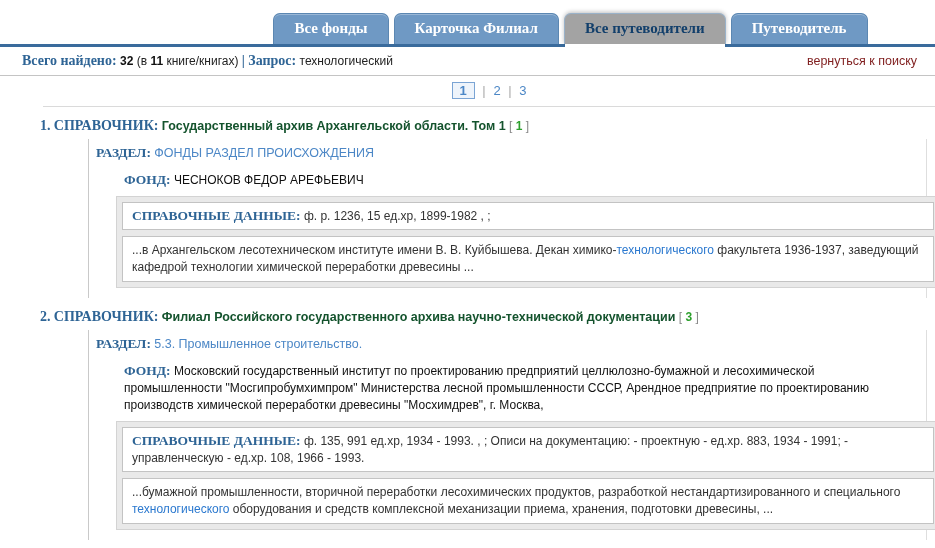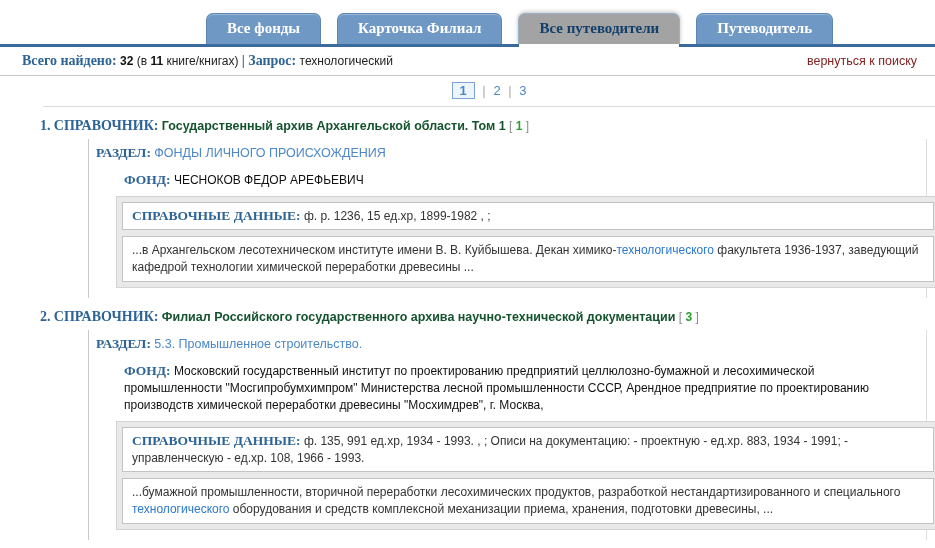--- a/index.html
+++ b/index.html
@@ -1,21 +1,21 @@
 <!DOCTYPE html>
 <html><head>
 <meta charset="utf-8">
 <style>
   * { box-sizing: border-box; margin: 0; padding: 0; }
   html,body { width: 935px; height: 548px; overflow: hidden; background: #fff;
     font-family: "Liberation Sans", sans-serif; font-size: 12px; color: #222; }
 
   
   .tabbar { padding: 13px 0 0 206px; background: #fff; }
-  .tabs { display: flex; gap: 16px; align-items: flex-end; }
+  .tabs { display: flex; gap: 5px; align-items: flex-end; justify-content: center; }
   .tab { background: #6f99c4; border: 1px solid #5b87b2; border-bottom: none;
     border-radius: 7px 7px 0 0; color: #fff; cursor: pointer;
     font-family: "Liberation Serif", serif; font-weight: bold; font-size: 15px;
     padding: 6px 20px 7px; box-shadow: inset 0 1px 0 rgba(255,255,255,.3); white-space: nowrap; }
   .tab.active { background: #a3a3a3; color: #123f6b; position: relative; z-index: 2;
     box-shadow: 0 -1px 4px rgba(0,0,0,.25); border-color: #9ab2c9; }
   .tab.active::after { content:""; position:absolute; left:0; right:0; bottom:-3px; height:3px; background:#fff; }
   .tabline { height: 3px; background: #3a6b9c; position: relative; z-index: 1; }
 
   
@@ -95,21 +95,21 @@
     <span class="num-lab">1.</span>
     <span class="num-lab">СПРАВОЧНИК:</span>
     <span class="result-title">Государственный архив Архангельской области. Том 1</span>
     <span class="bracket">[</span>
     <a class="green-count">1</a>
     <span class="bracket">]</span>
   </div>
   <div class="section-body">
     <div class="razdel-line">
       <span class="razdel-lab">РАЗДЕЛ:</span>
-      <a class="razdel-link">ФОНДЫ ЛИЧНОГО ПРОИСХОЖДЕНИЯ</a>
+      <a class="razdel-link">ФОНДЫ РАЗДЕЛ ПРОИСХОЖДЕНИЯ</a>
     </div>
     <div class="fond-block">
       <span class="fond-lab">ФОНД:</span>
       <span>ЧЕСНОКОВ ФЕДОР АРЕФЬЕВИЧ</span>
     </div>
     <div class="data-wrap">
       <div class="data-box">
         <span class="sprav-lab">СПРАВОЧНЫЕ ДАННЫЕ:</span>
         <span>ф. р. 1236, 15 ед.хр, 1899-1982 , ;</span>
       </div>

